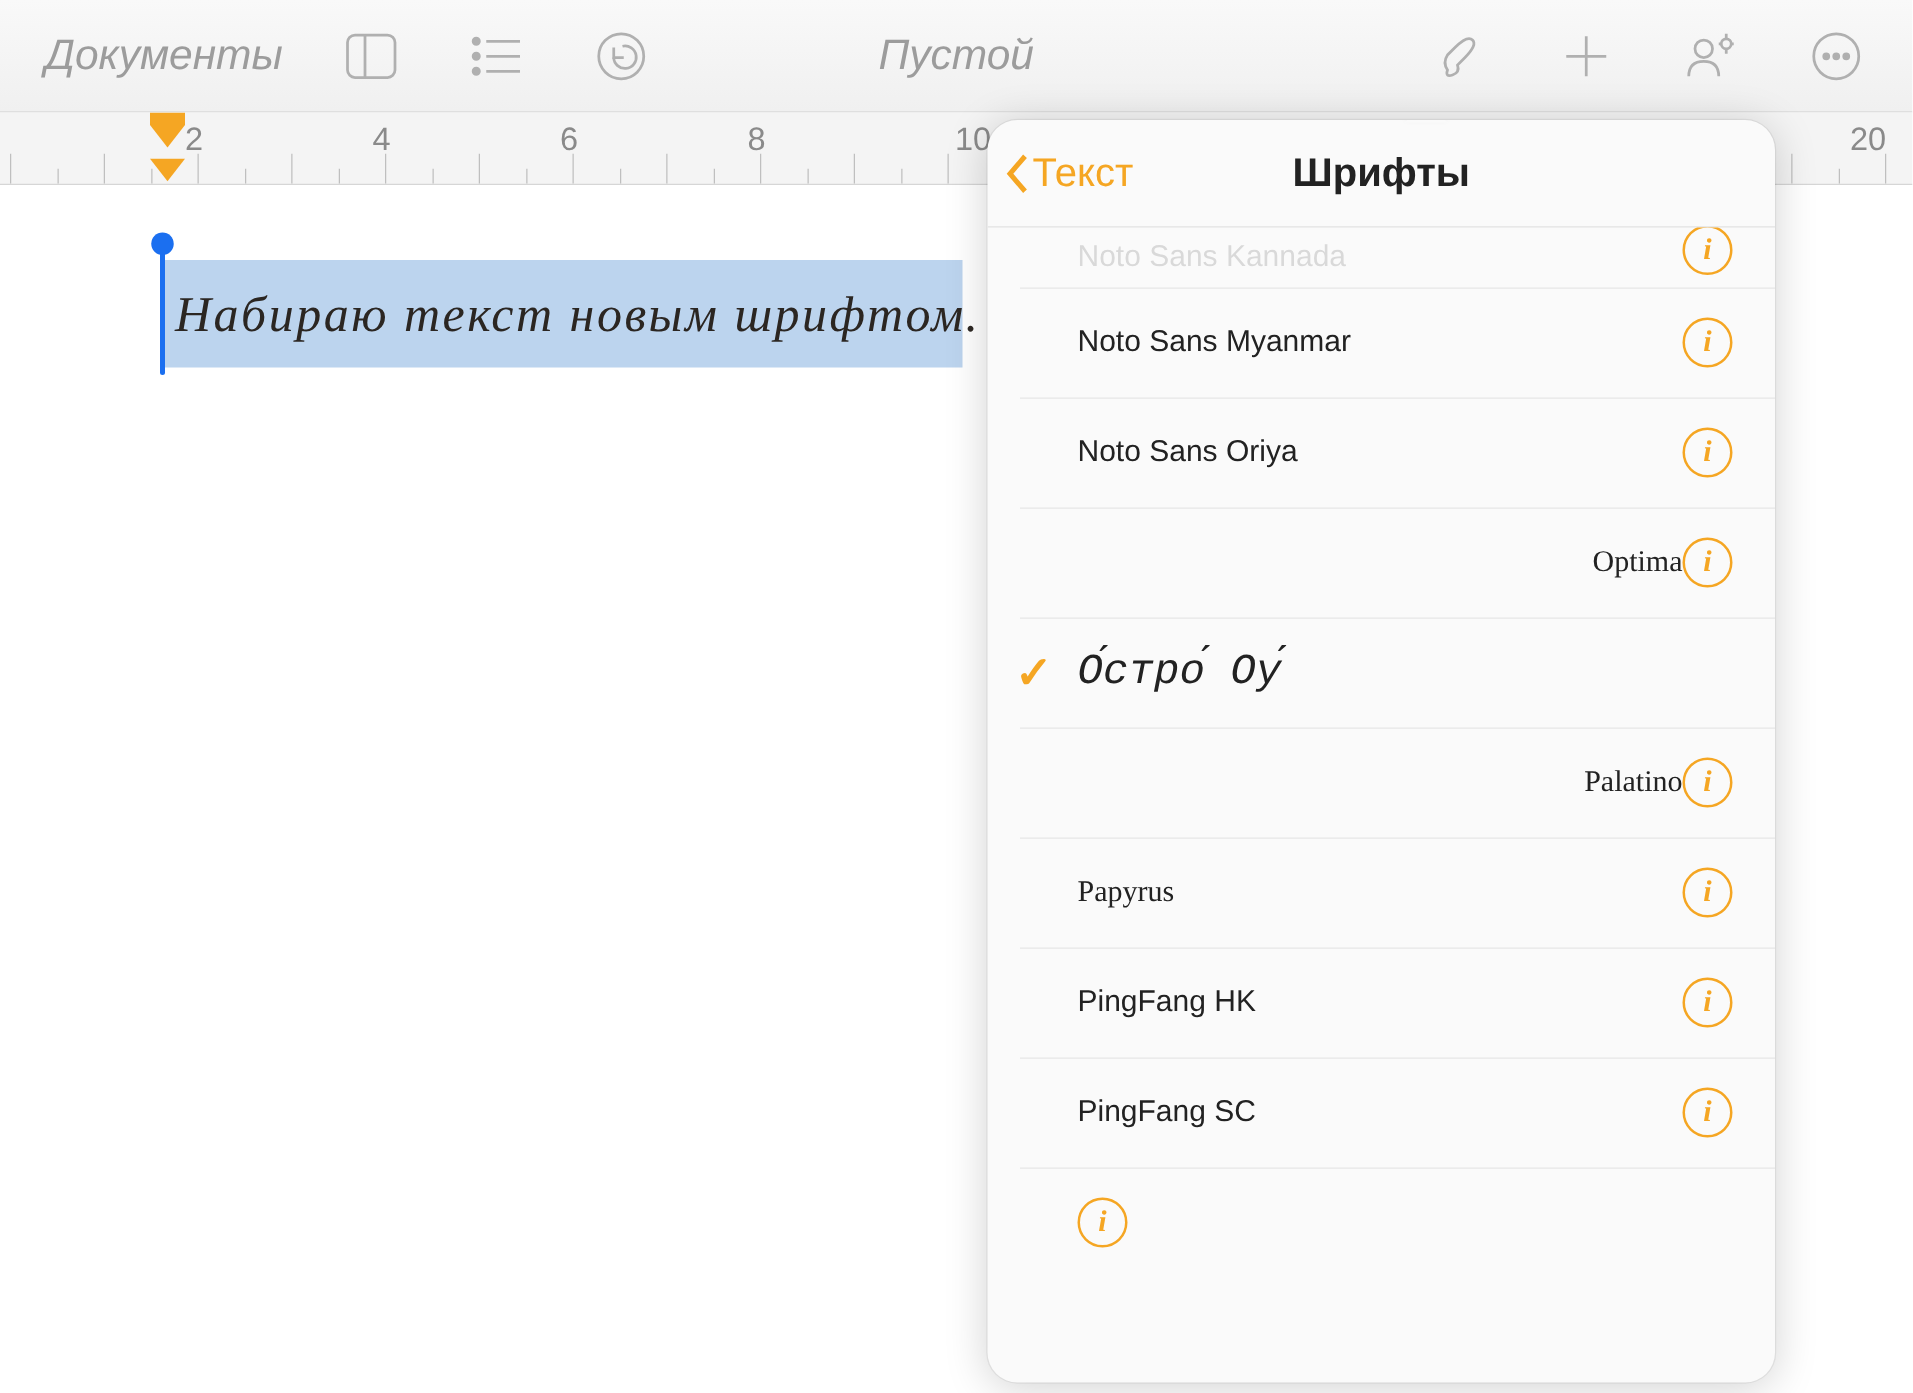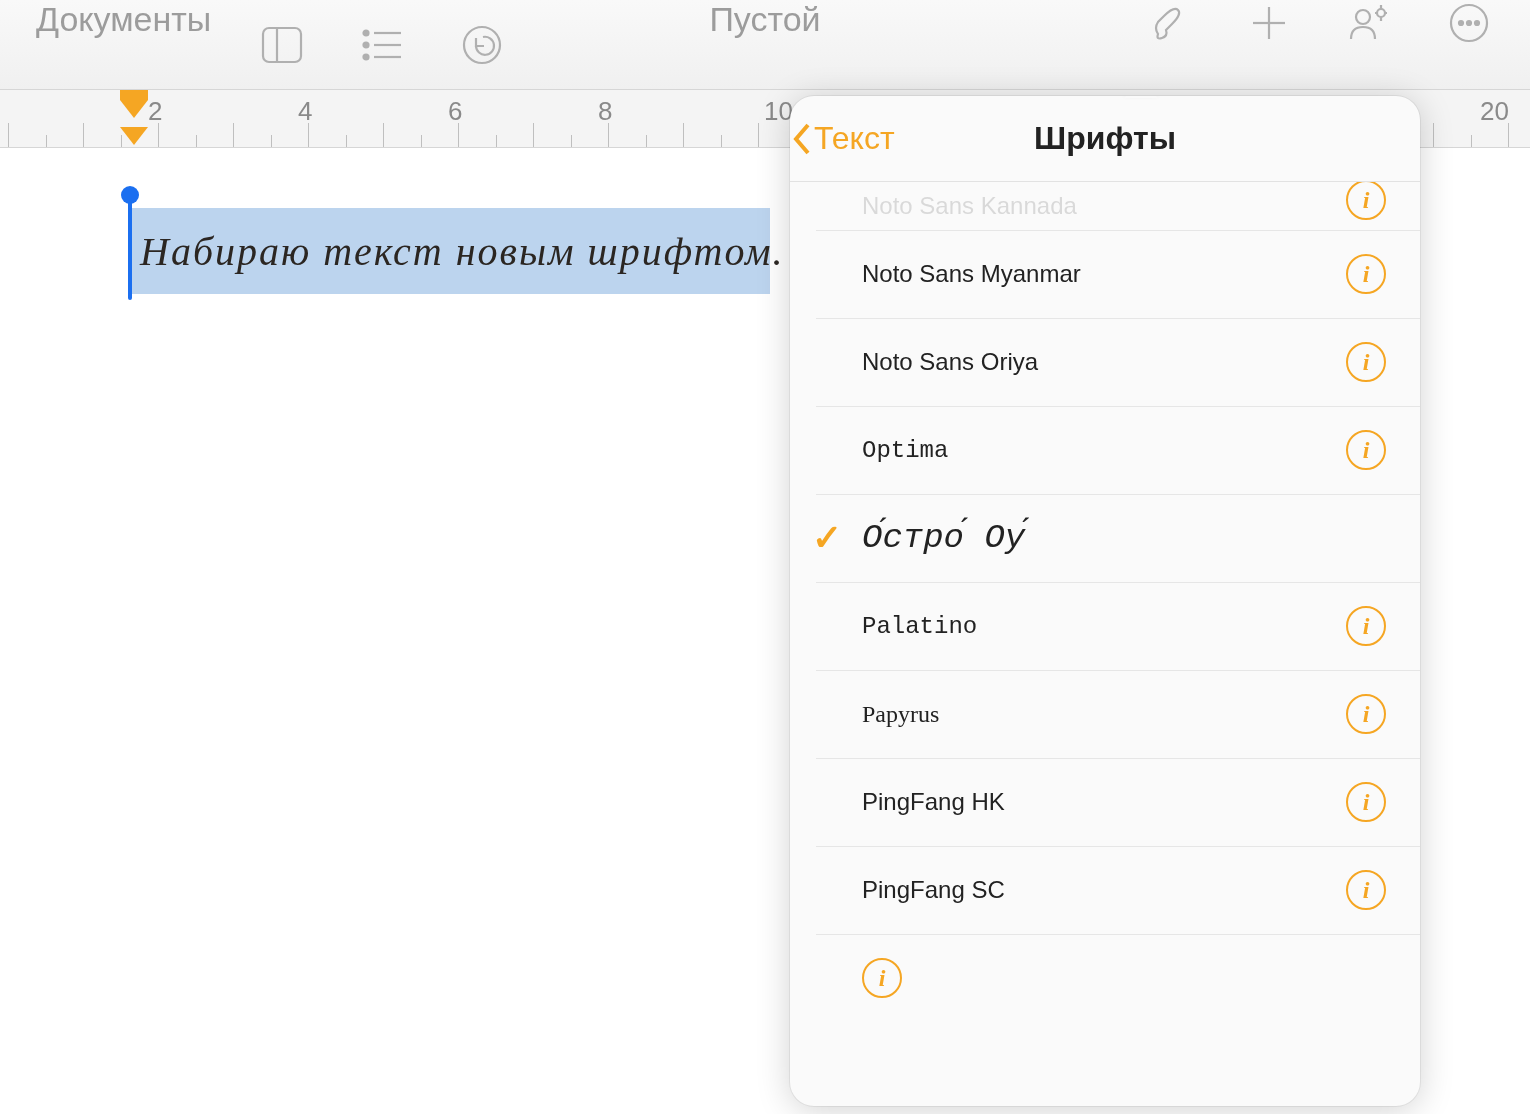--- a/index.html
+++ b/index.html
@@ -2,24 +2,26 @@
 <html><head>
 <meta charset="utf-8">
 <style>
   * { box-sizing: border-box; margin: 0; padding: 0; }
   html, body { width: 1530px; height: 1114px; font-family: -apple-system, "Helvetica Neue", Arial, sans-serif; background: #fff; overflow: hidden; }
 
   
   .toolbar {
     height: 90px;
     display: flex;
+    align-items: center;
     padding: 0 30px 0 36px;
     border-bottom: 1px solid #d6d6d6;
     background: linear-gradient(to bottom, #f9f9f9 0%, #f0f0f0 100%);
     position: relative;
+    font-style: italic;
   }
   .toolbar .doc-label {
     color: #9c9c9c;
     font-size: 34px;
     font-weight: 400;
     margin-right: 48px;
   }
   .tb-left-group, .tb-right-group { display: flex; align-items: center; gap: 54px; }
   .tb-center {
     position: absolute;
@@ -139,21 +141,21 @@
   .pop-header {
     height: 86px;
     display: flex;
     align-items: center;
     justify-content: center;
     position: relative;
     border-bottom: 1px solid #e2e2e2;
   }
   .pop-back {
     position: absolute;
-    left: 0;
+    left: 12px;
     display: flex;
     align-items: center;
     color: #f5a623;
     font-size: 32px;
     gap: 2px;
   }
   .pop-back svg { stroke: #f5a623; }
   .pop-title {
     font-size: 32px;
     font-weight: 600;
@@ -186,21 +188,21 @@
     left: 22px;
     color: #f5a623;
     font-size: 36px;
     font-weight: 700;
   }
   .font-name {
     font-size: 24px;
     color: #222;
     flex: 1;
   }
-  .font-name.serif { font-family: Liberation Mono, monospace; }
+  .font-name.serif { font-family: Liberation Serif, serif; text-align: right; }
   .font-name.script { font-family: "Brush Script MT", cursive; font-size: 30px; }
   .font-name.decor { font-family: Liberation Mono, monospace; font-style: italic; font-size: 34px; }
   .font-name.papyrus { font-family: "Papyrus", fantasy, serif; font-size: 24px; }
   .info-btn {
     width: 40px; height: 40px;
     border: 2.5px solid #f5a623;
     border-radius: 50%;
     display: flex;
     align-items: center;
     justify-content: center;

